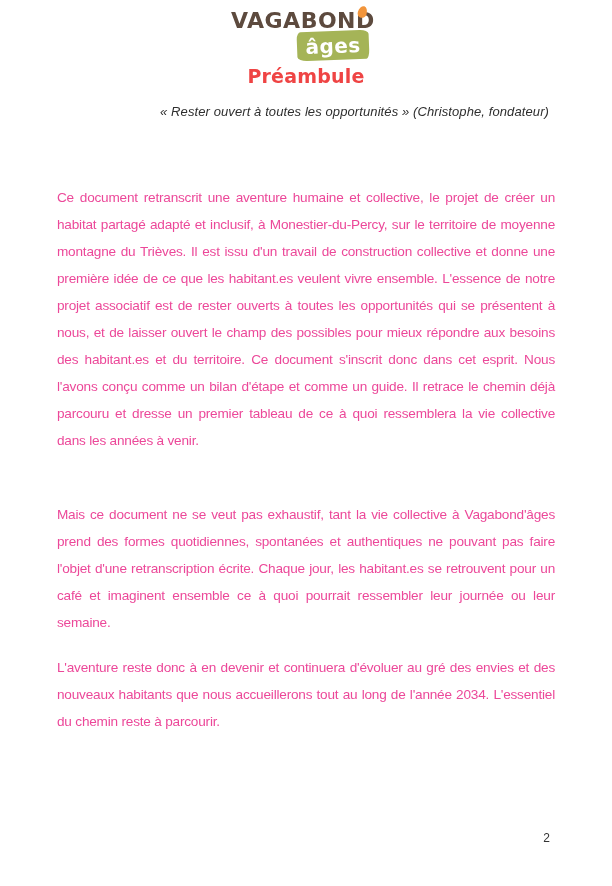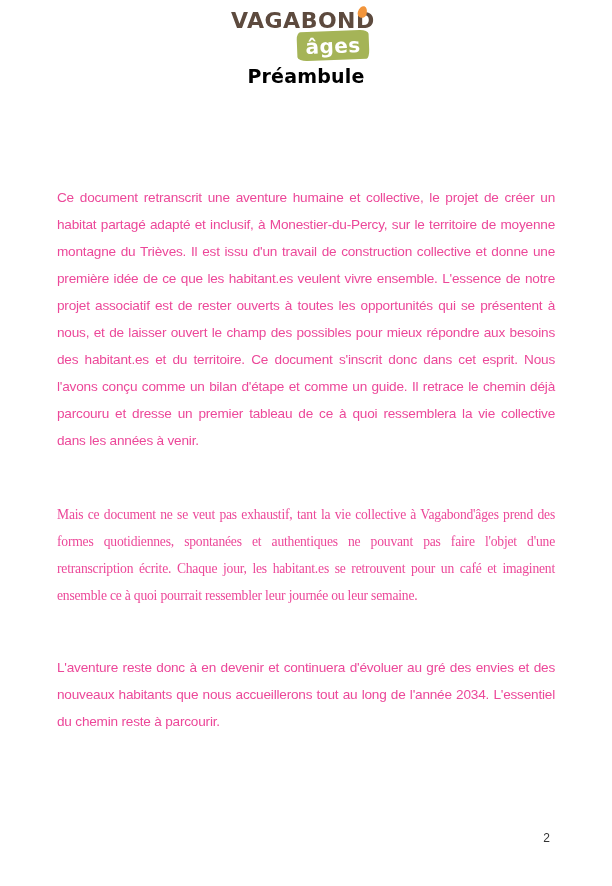--- a/index.html
+++ b/index.html
@@ -33,59 +33,60 @@
     display:flex;align-items:center;justify-content:center;
     font-family:"DejaVu Sans","Liberation Sans",sans-serif;
     font-weight:800;font-size:20px;color:#ffffff;
     letter-spacing:0.5px;
   }
   
   .heading{
     position:absolute;top:65px;left:0;width:612px;
     text-align:center;
     font-family:"DejaVu Sans","Liberation Sans",sans-serif;
-    font-weight:800;font-size:19px;color:#000000;
+    font-weight:800;font-size:19px;color:#ef4444;
     letter-spacing:0.2px;
   }
   
   .quote{
     position:absolute;top:104px;right:63px;
     font-style:italic;font-size:13px;color:#2E2E2E;
     letter-spacing:0.1px;
   }
   
   .body-text{position:absolute;left:57px;width:498px;}
   .para{
     position:absolute;left:0;width:498px;
     font-size:13.6px;line-height:27px;color:#ec4899;
     letter-spacing:-0.2px;
     text-align:justify;
   }
   .para-1{top:170px;}
-  .para-2{top:487px;font-family:Liberation Serif, serif;}
+  .para-2{top:487px;}
   .para-3{top:640px;}
   
   .page-number{
     position:absolute;top:831px;right:62px;
     font-size:12px;color:#333333;
   }
 </style>
 </head>
 <body>
 
 <div class="page">
 
   <div class="logo">
     <div class="logo-word">VAGABOND</div>
     <span class="logo-apos"></span>
     <div class="logo-ages">âges</div>
   </div>
 
   <div class="heading">Préambule</div>
 
+  <div class="quote">« Rester ouvert à toutes les opportunités » (Christophe, fondateur)</div>
 
   <div class="body-text">
     <p class="para para-1">Ce document retranscrit une aventure humaine et collective, le projet de créer un habitat partagé adapté et inclusif, à Monestier-du-Percy, sur le territoire de moyenne montagne du Trièves. Il est issu d'un travail de construction collective et donne une première idée de ce que les habitant.es veulent vivre ensemble. L'essence de notre projet associatif est de rester ouverts à toutes les opportunités qui se présentent à nous, et de laisser ouvert le champ des possibles pour mieux répondre aux besoins des habitant.es et du territoire. Ce document s'inscrit donc dans cet esprit. Nous l'avons conçu comme un bilan d'étape et comme un guide. Il retrace le chemin déjà parcouru et dresse un premier tableau de ce à quoi ressemblera la vie collective dans les années à venir.</p>
     <p class="para para-2">Mais ce document ne se veut pas exhaustif, tant la vie collective à Vagabond'âges prend des formes quotidiennes, spontanées et authentiques ne pouvant pas faire l'objet d'une retranscription écrite. Chaque jour, les habitant.es se retrouvent pour un café et imaginent ensemble ce à quoi pourrait ressembler leur journée ou leur semaine.</p>
     <p class="para para-3">L'aventure reste donc à en devenir et continuera d'évoluer au gré des envies et des nouveaux habitants que nous accueillerons tout au long de l'année 2034. L'essentiel du chemin reste à parcourir.</p>
   </div>
 
   <div class="page-number">2</div>
 
 </div>

